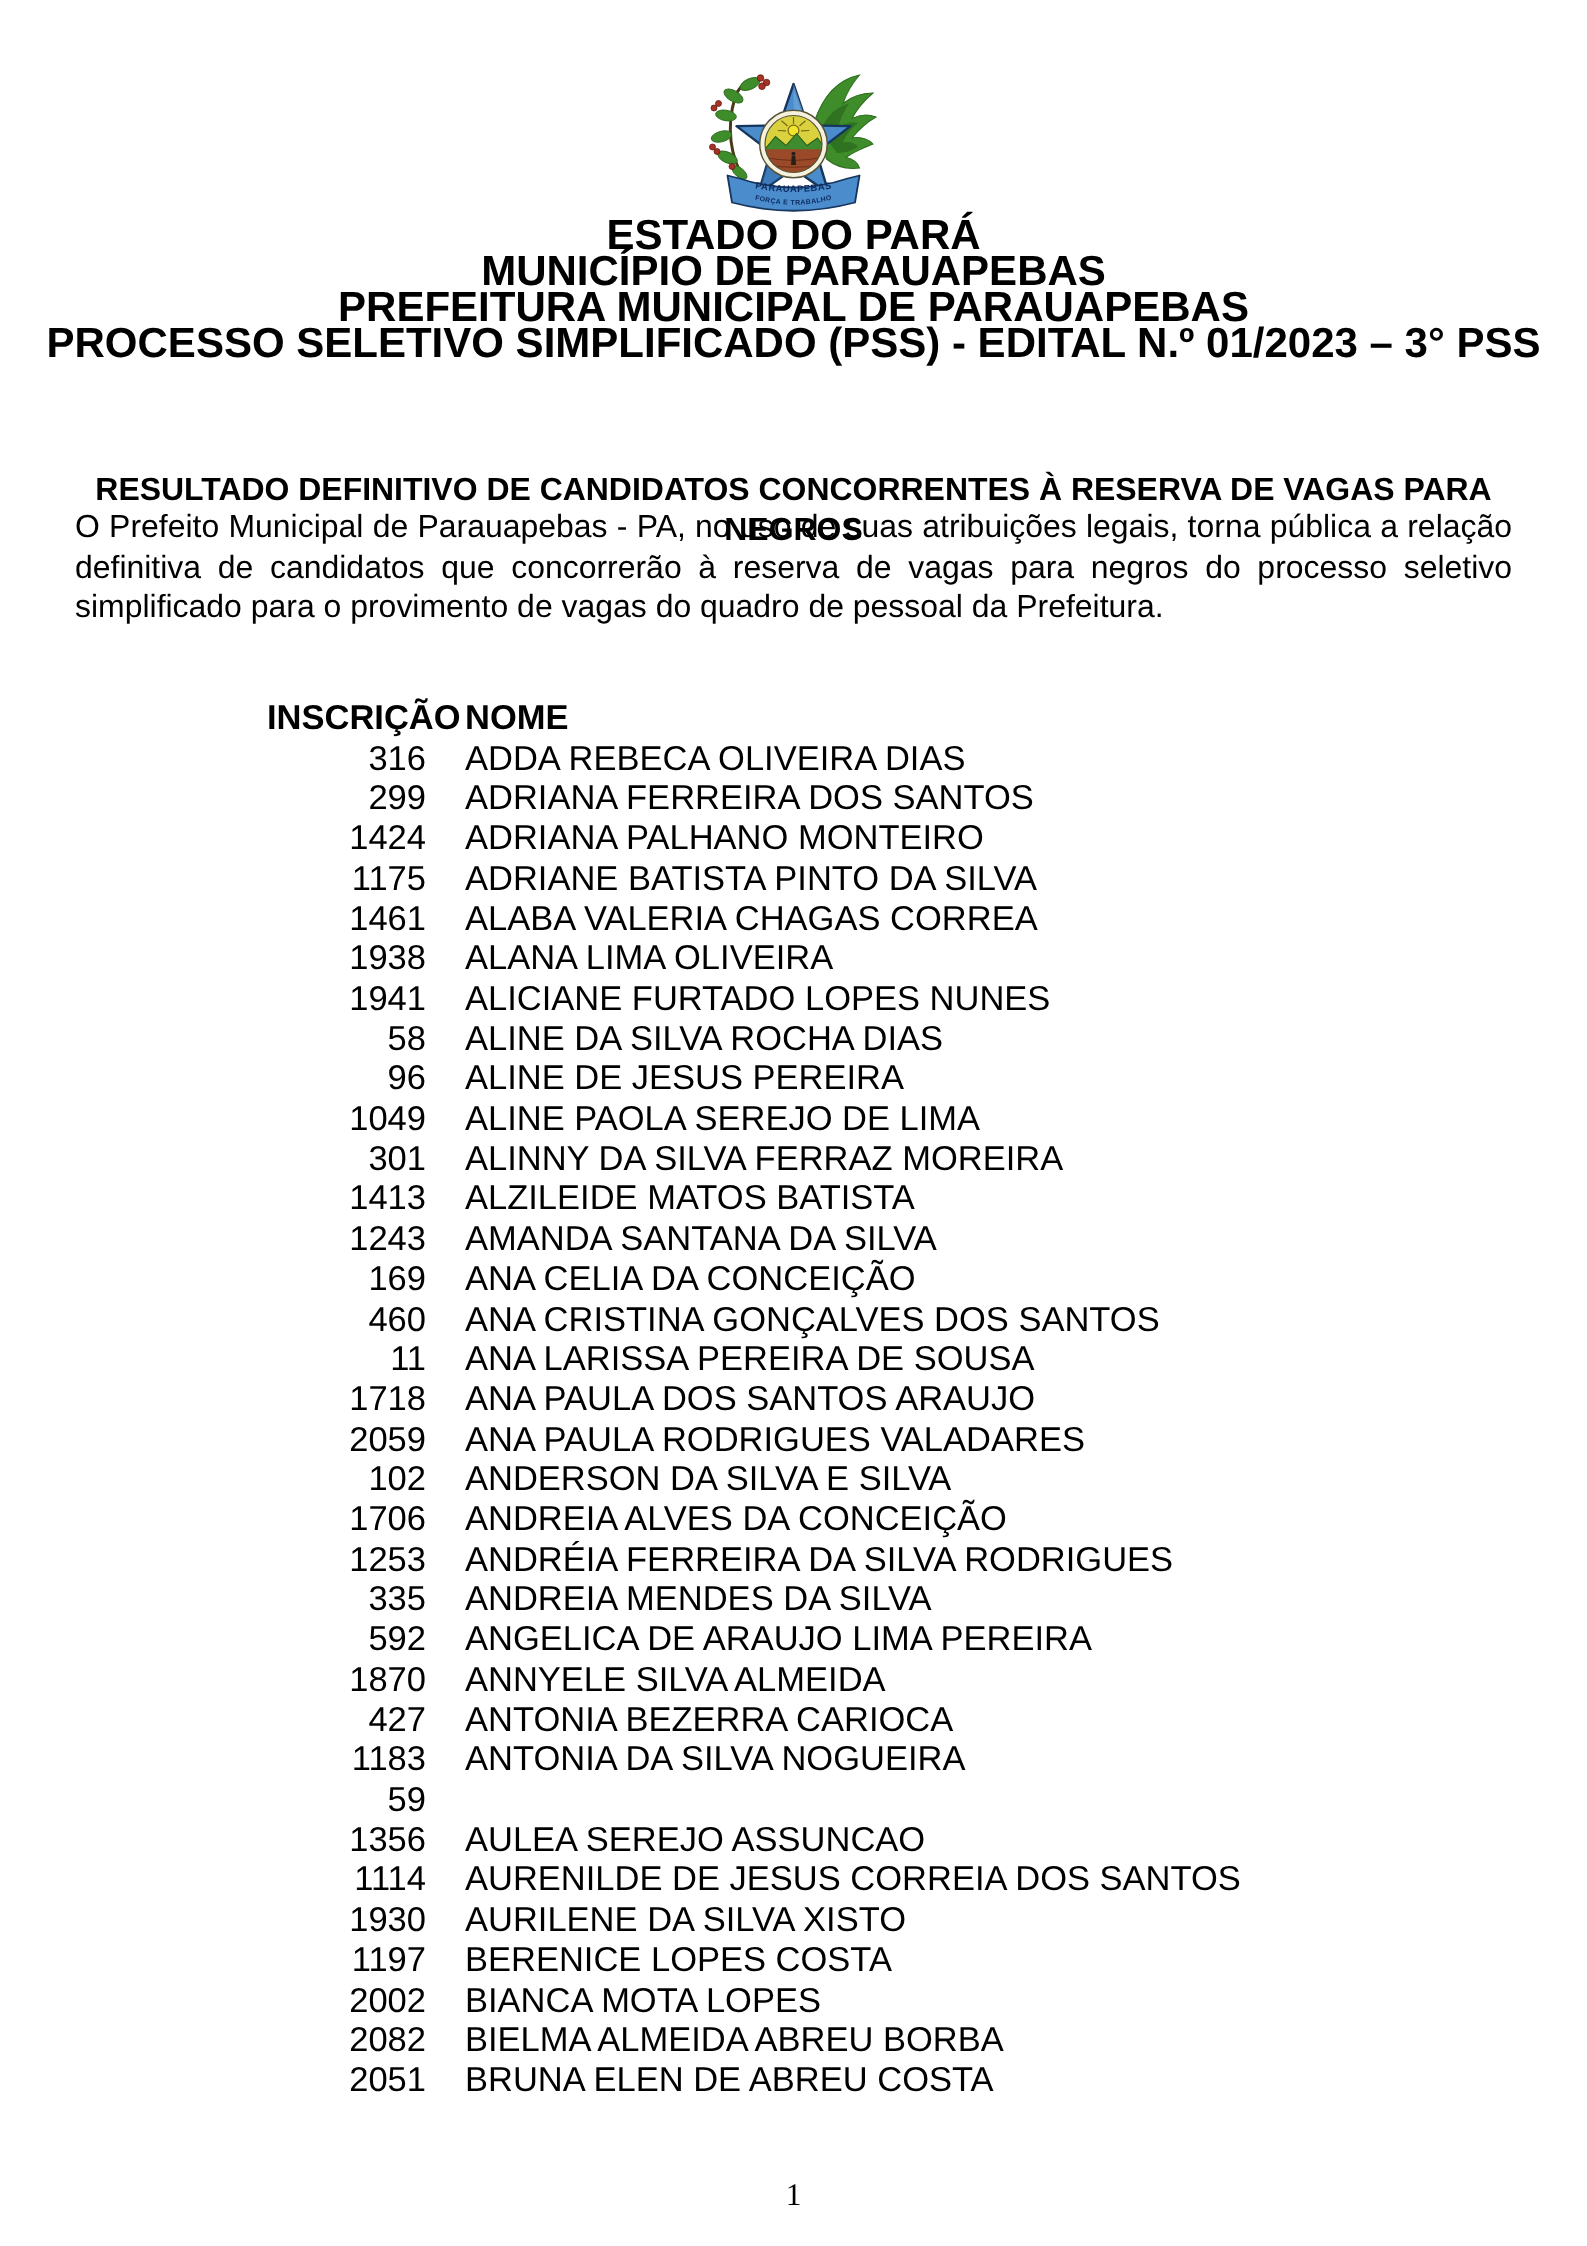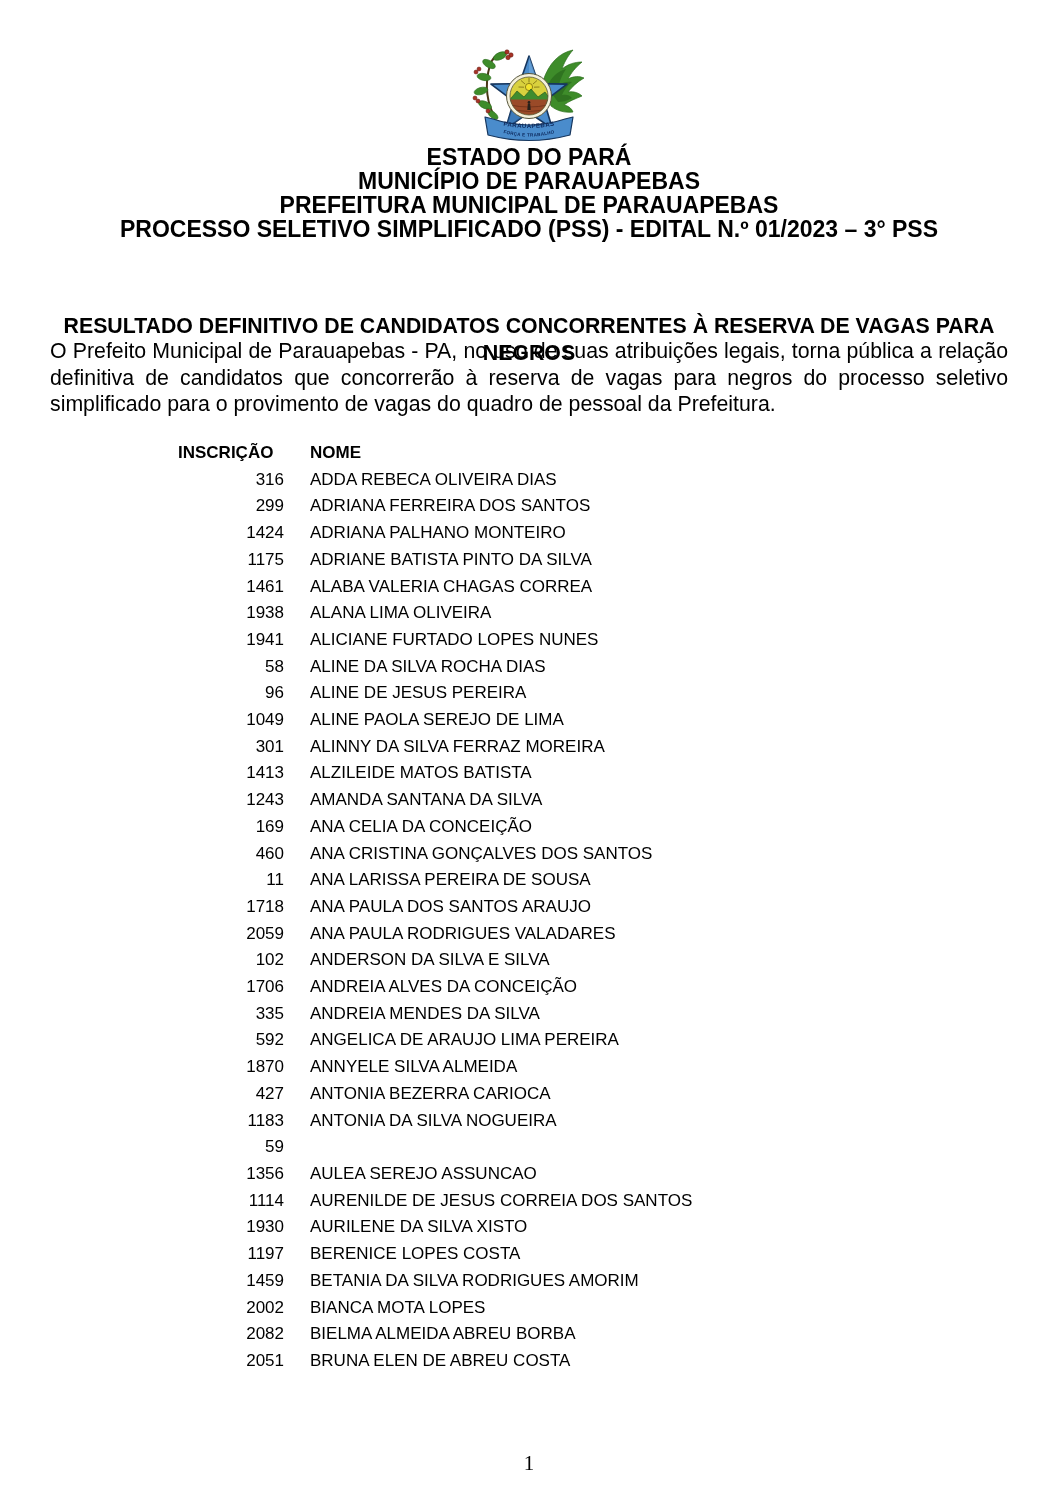--- a/index.html
+++ b/index.html
@@ -8,36 +8,36 @@
     width:1058px; height:1497px;
     background:#ffffff;
     color:#000;
     font-family:"Liberation Sans","DejaVu Sans",sans-serif;
     overflow:hidden;
   }
   .logo { position:absolute; top:47px; left:463px; width:132px; height:98px; }
   .letterhead {
     position:absolute; top:145px; left:0; right:0;
     text-align:center; font-weight:bold;
-    font-size:23px; line-height:24px;
+    font-size:28px; line-height:24px;
     white-space:nowrap;
   }
   .doc-title {
     position:absolute; top:265px; left:0; right:0;
     text-align:center; font-weight:bold;
     font-size:21.3px; line-height:27px;margin-top:48px;
   }
   .intro {
     position:absolute; top:338px; left:50px; width:958px;
     margin:0; font-size:21.3px; line-height:26.7px;
     text-align:justify;
   }
   .table {
-    position:absolute; top:440px; left:178px;
-    font-size:17px; line-height:26.7px;
+    position:absolute; top:465px; left:178px;
+    font-size:23px; line-height:26.7px;
   }
   .trow { display:flex; white-space:nowrap; }
   .c1 { display:inline-block; width:106px; text-align:right; flex:0 0 106px; }
   .c2 { margin-left:26px;text-align:right; }
   .thead { font-weight:bold; }
   .thead .c1 { width:132px; flex:0 0 132px; text-align:left; }
   .thead .c2 { margin-left:0; }
   .pgnum {
     position:absolute; top:1450px; left:0; right:0;
     text-align:center;
@@ -220,20 +220,24 @@
         </div>
         <div class="trow">
           <span class="c1">102</span>
           <span class="c2">ANDERSON DA SILVA E SILVA</span>
         </div>
         <div class="trow">
           <span class="c1">1706</span>
           <span class="c2">ANDREIA ALVES DA CONCEIÇÃO</span>
         </div>
         <div class="trow">
+          <span class="c1">1253</span>
+          <span class="c2">ANDRÉIA FERREIRA DA SILVA RODRIGUES</span>
+        </div>
+        <div class="trow">
           <span class="c1">335</span>
           <span class="c2">ANDREIA MENDES DA SILVA</span>
         </div>
         <div class="trow">
           <span class="c1">592</span>
           <span class="c2">ANGELICA DE ARAUJO LIMA PEREIRA</span>
         </div>
         <div class="trow">
           <span class="c1">1870</span>
           <span class="c2">ANNYELE SILVA ALMEIDA</span>
@@ -259,24 +263,20 @@
         </div>
         <div class="trow">
           <span class="c1">1930</span>
           <span class="c2">AURILENE DA SILVA XISTO</span>
         </div>
         <div class="trow">
           <span class="c1">1197</span>
           <span class="c2">BERENICE LOPES COSTA</span>
         </div>
         <div class="trow">
-          <span class="c1">1459</span>
-          <span class="c2">BETANIA DA SILVA RODRIGUES AMORIM</span>
-        </div>
-        <div class="trow">
           <span class="c1">2002</span>
           <span class="c2">BIANCA MOTA LOPES</span>
         </div>
         <div class="trow">
           <span class="c1">2082</span>
           <span class="c2">BIELMA ALMEIDA ABREU BORBA</span>
         </div>
         <div class="trow">
           <span class="c1">2051</span>
           <span class="c2">BRUNA ELEN DE ABREU COSTA</span>

